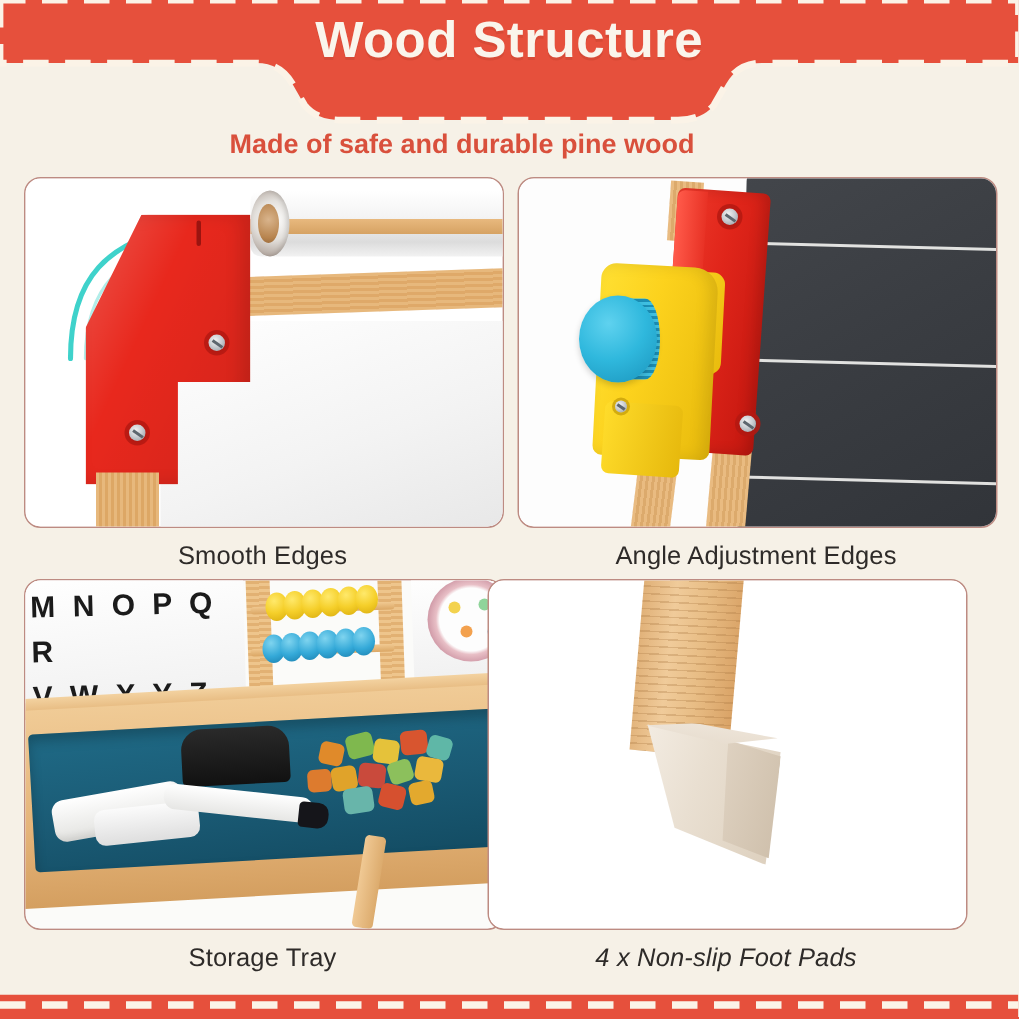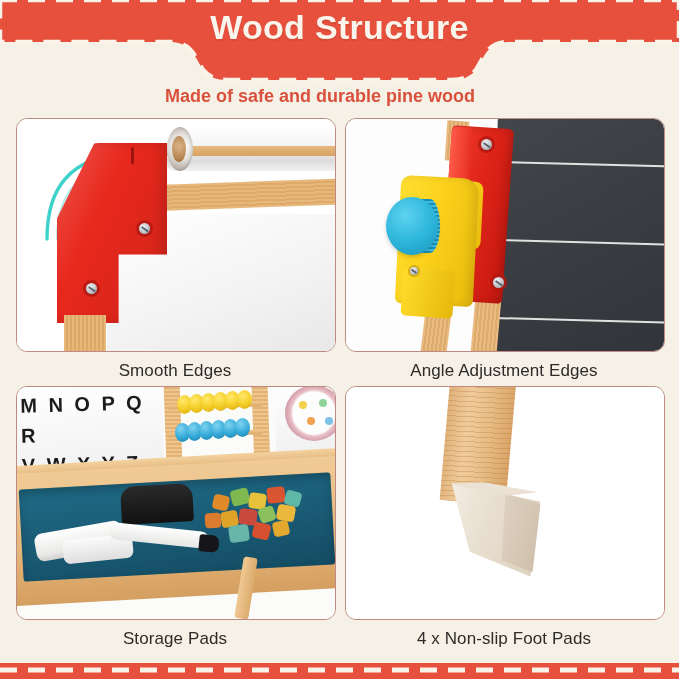--- a/index.html
+++ b/index.html
@@ -15,30 +15,30 @@
   .banner{position:absolute;left:0;top:0;width:550px;height:92px;}
   .banner svg{display:block;}
   .banner-title{
     position:absolute;left:0;top:8px;width:679px;
     text-align:center;color:#faf5ec;
     font-size:34px;font-weight:bold;letter-spacing:.3px;
     text-shadow:0 2px 0 rgba(150,50,30,.18);
   }
   .subtitle{
     position:absolute;left:0;top:86px;width:616px;text-align:center;
-    color:#d9503c;font-size:18px;font-weight:bold;padding-left:12px;
+    color:#d9503c;font-size:18px;font-weight:bold;
   }
 
   
   .grid{position:absolute;left:0;top:118px;width:604px;height:545px;}
   .cell{position:absolute;width:318px;}
   .cell.c1{left:16px;top:0;}
   .cell.c2{left:345px;top:0;}
   .cell.c3{left:16px;top:268px;}
-  .cell.c4{left:345px;top:268px;}
+  .cell.c4{left:325px;top:268px;font-style:italic;}
 
   .panel{
     position:relative;width:318px;height:232px;
     background:#ffffff;border:1.5px solid #bd8b82;border-radius:11px;
     overflow:hidden;
   }
   .caption{
     margin-top:9px;text-align:center;color:#2e2b29;
     font-size:17px;font-weight:400;letter-spacing:.1px;
   }
@@ -380,21 +380,21 @@
         <div class="p3-mag" style="left:204px;top:124px;width:17px;height:16px;background:#e0a32a;transform:rotate(-10deg);"></div>
         <div class="p3-mag" style="left:222px;top:122px;width:18px;height:16px;background:#c94a3c;transform:rotate(6deg);"></div>
         <div class="p3-mag" style="left:242px;top:120px;width:16px;height:15px;background:#8cc05c;transform:rotate(-18deg);"></div>
         <div class="p3-mag" style="left:260px;top:118px;width:18px;height:16px;background:#eab83c;transform:rotate(10deg);"></div>
         <div class="p3-mag" style="left:188px;top:126px;width:16px;height:15px;background:#dd7b2e;transform:rotate(-4deg);"></div>
         <div class="p3-mag" style="left:212px;top:138px;width:20px;height:17px;background:#68b5aa;transform:rotate(-8deg);"></div>
         <div class="p3-mag" style="left:236px;top:136px;width:17px;height:16px;background:#d6502f;transform:rotate(14deg);"></div>
         <div class="p3-mag" style="left:256px;top:134px;width:16px;height:15px;background:#e3a92e;transform:rotate(-12deg);"></div>
         <div class="p3-leg"></div>
       </div>
-      <div class="caption">Storage Pads</div>
+      <div class="caption">Storage Tray</div>
     </div>
 
     <div class="cell c4">
       <div class="panel">
         <div class="p4-bg"></div>
         <div class="p4-leg"></div>
         <div class="p4-pad"></div>
         <div class="p4-pad-side"></div>
         <div class="p4-pad-top"></div>
       </div>

